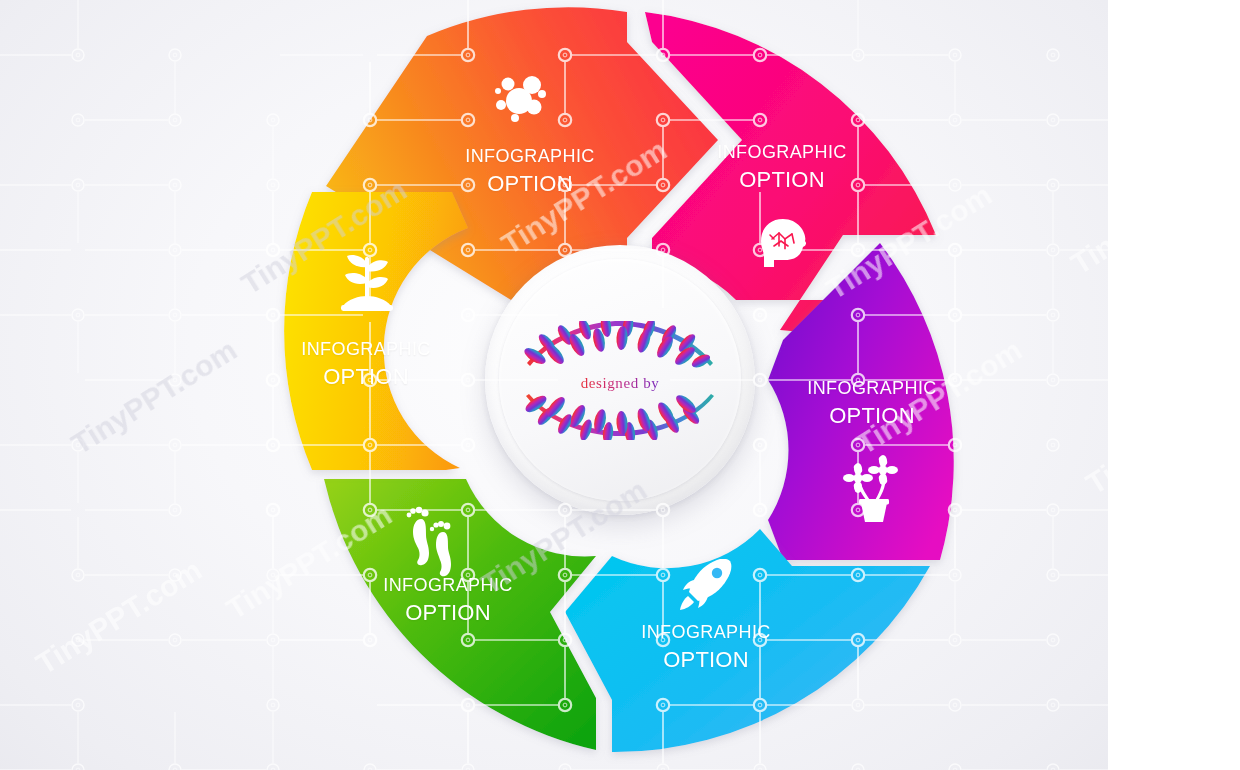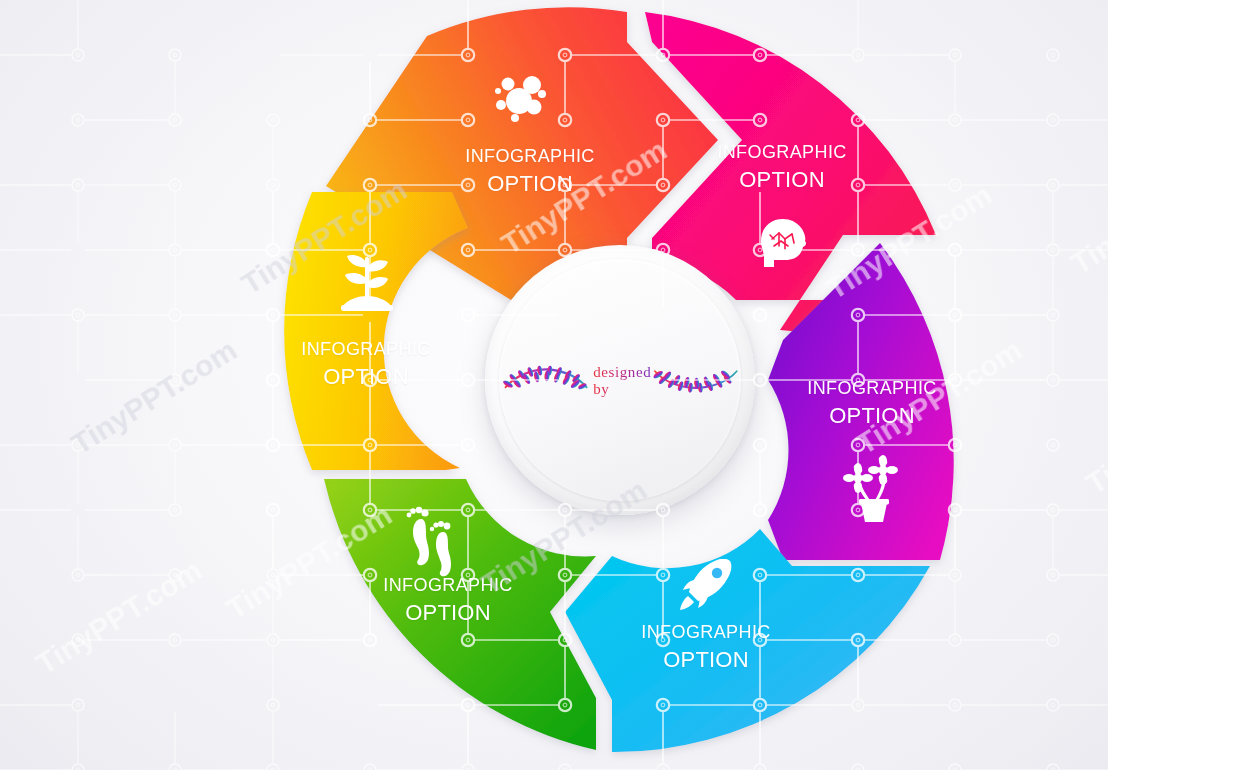--- a/index.html
+++ b/index.html
@@ -77,22 +77,23 @@
        inset 0 -6px 14px rgba(190,190,205,0.22);
   }
   #hub-inner {
     position: absolute;
     left: 14px; top: 14px;
     width: 242px; height: 242px;
     border-radius: 50%;
     background: linear-gradient(160deg, #ffffff 0%, #f8f8fa 55%, #ededf0 100%);
     box-shadow: inset 0 2px 5px rgba(255,255,255,0.9), 0 1px 3px rgba(160,160,175,0.25);
     display: flex;
+    flex-direction: column;
     align-items: center;
-    justify-content: flex-end;
+    justify-content: center;
   }
   .logo-designed {
     font-family: "Liberation Serif", serif;
     font-size: 15px;
     letter-spacing: 0.6px;
     background: linear-gradient(90deg,#e8303a 0%,#c02a86 50%,#7a2bbd 100%);
     -webkit-background-clip: text;
     background-clip: text;
     color: transparent;
     margin: 2px 0 0 0;

